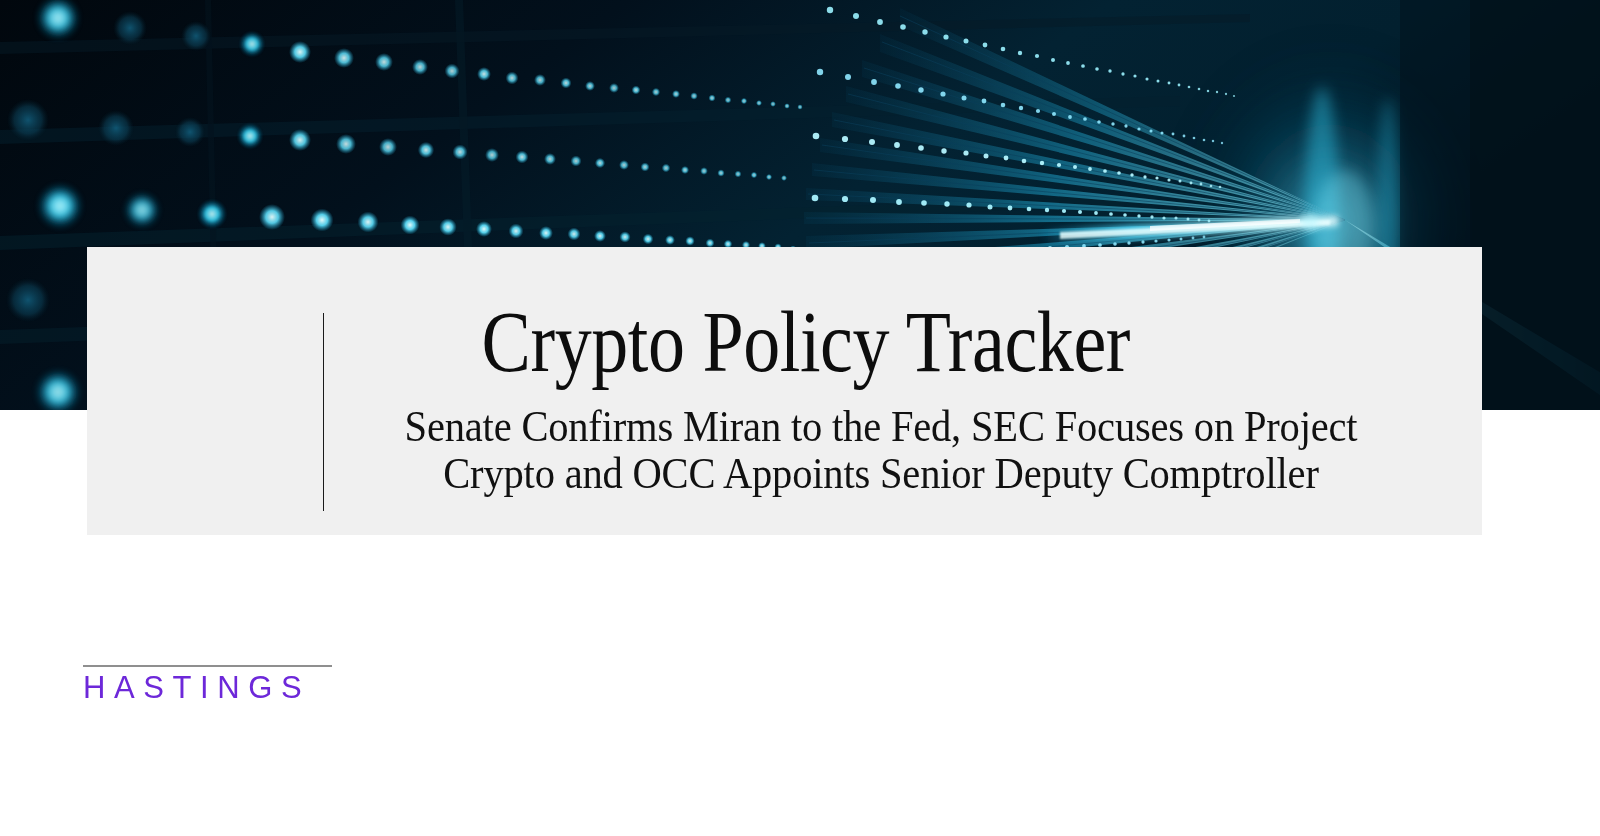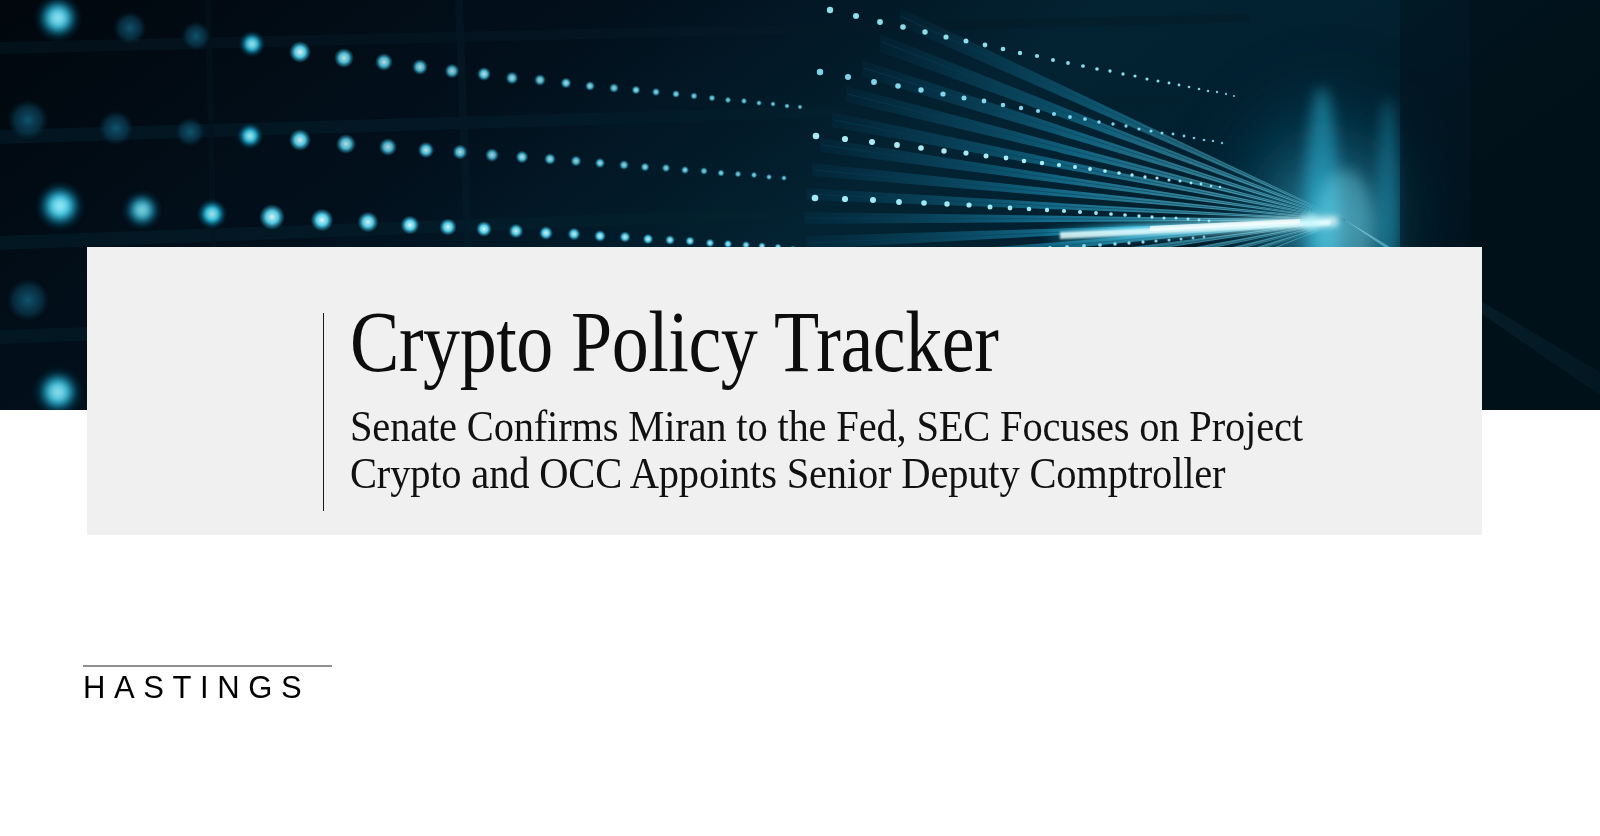--- a/index.html
+++ b/index.html
@@ -46,20 +46,21 @@
 
   
   .title-card {
     position: absolute;
     left: 87px;
     top: 247px;
     width: 1395px;
     height: 288px;
     background: #f0f0f0;
     z-index: 5;
+    text-align: center;
   }
 
   
   .accent-rule {
     position: absolute;
     left: 236px;
     top: 66px;
     width: 1px;
     height: 198px;
     background: #1a1a1a;
@@ -120,21 +121,21 @@
     width: 249px;
     height: 2px;
     background: #8f8f8f;
     margin: 5px 0 4px 0;
   }
   .logo-hastings {
     font-family: "Liberation Sans", sans-serif;
     font-size: 31px;
     font-weight: 400;
     letter-spacing: 8.6px;
-    color: #000000;
+    color: #6d28d9;
     line-height: 34px;
     white-space: nowrap;
   }
 </style>
 </head>
 <body>
 
 <div class="page">
 
   <div class="hero">

